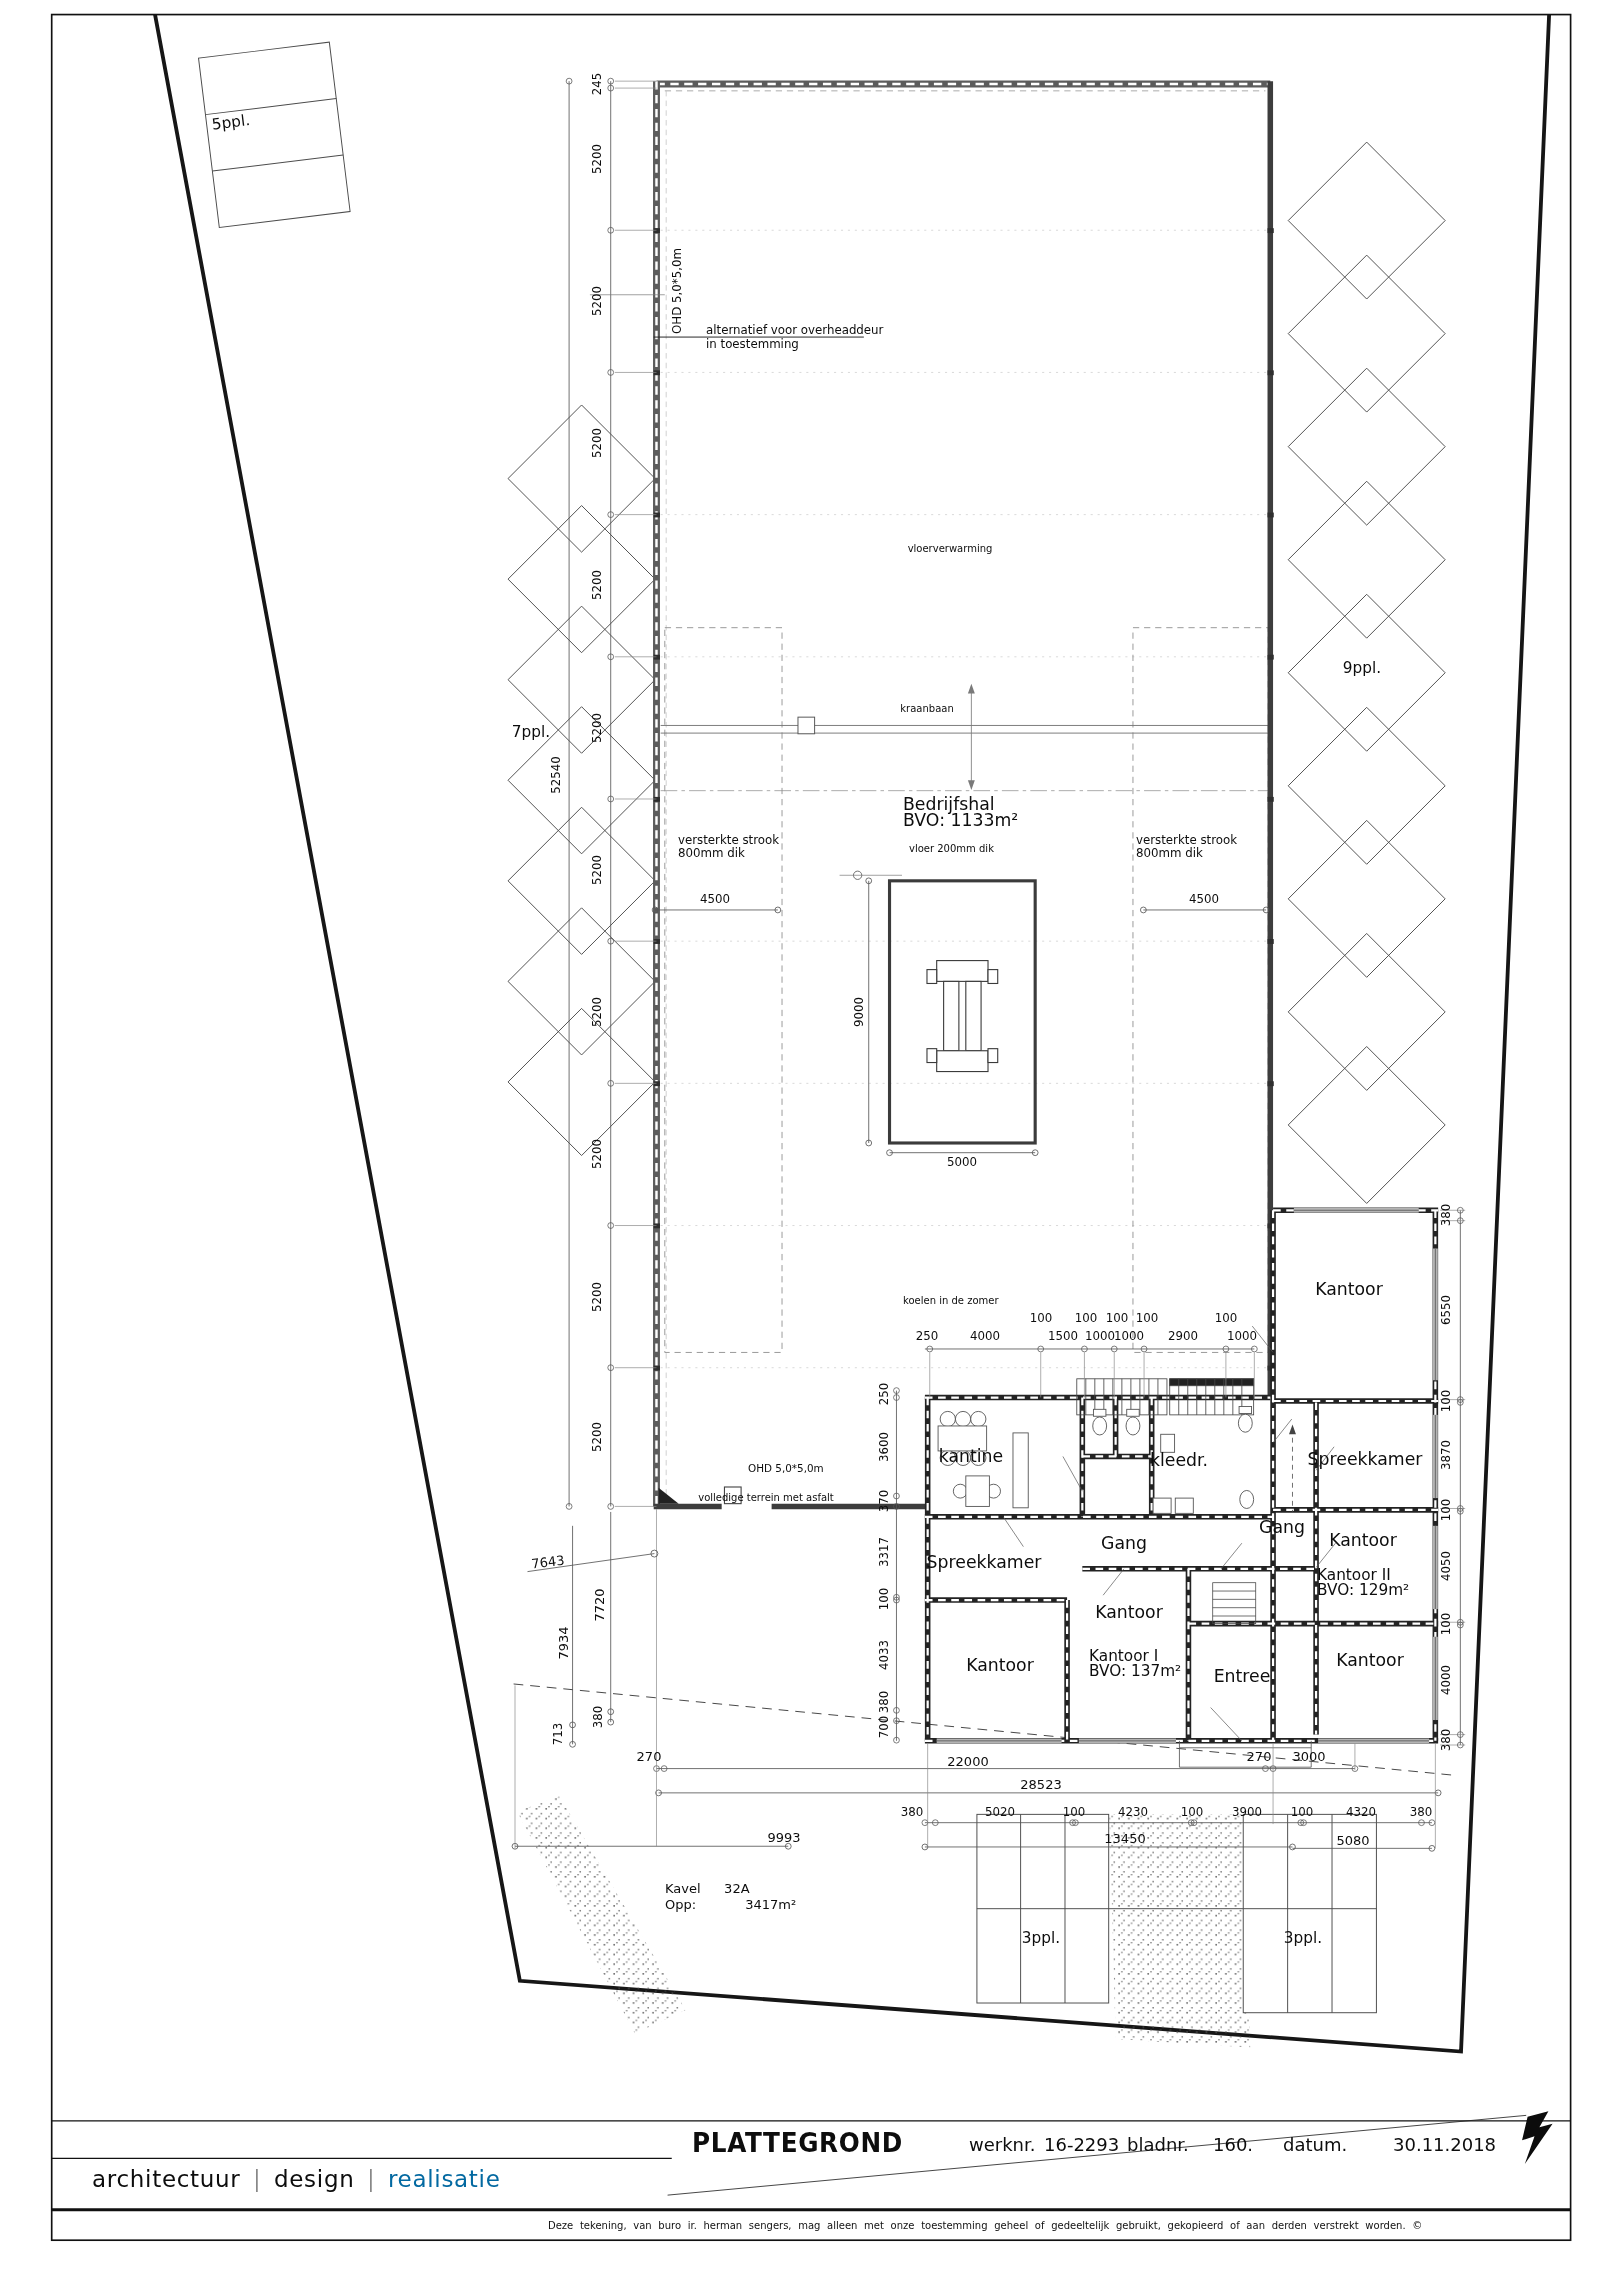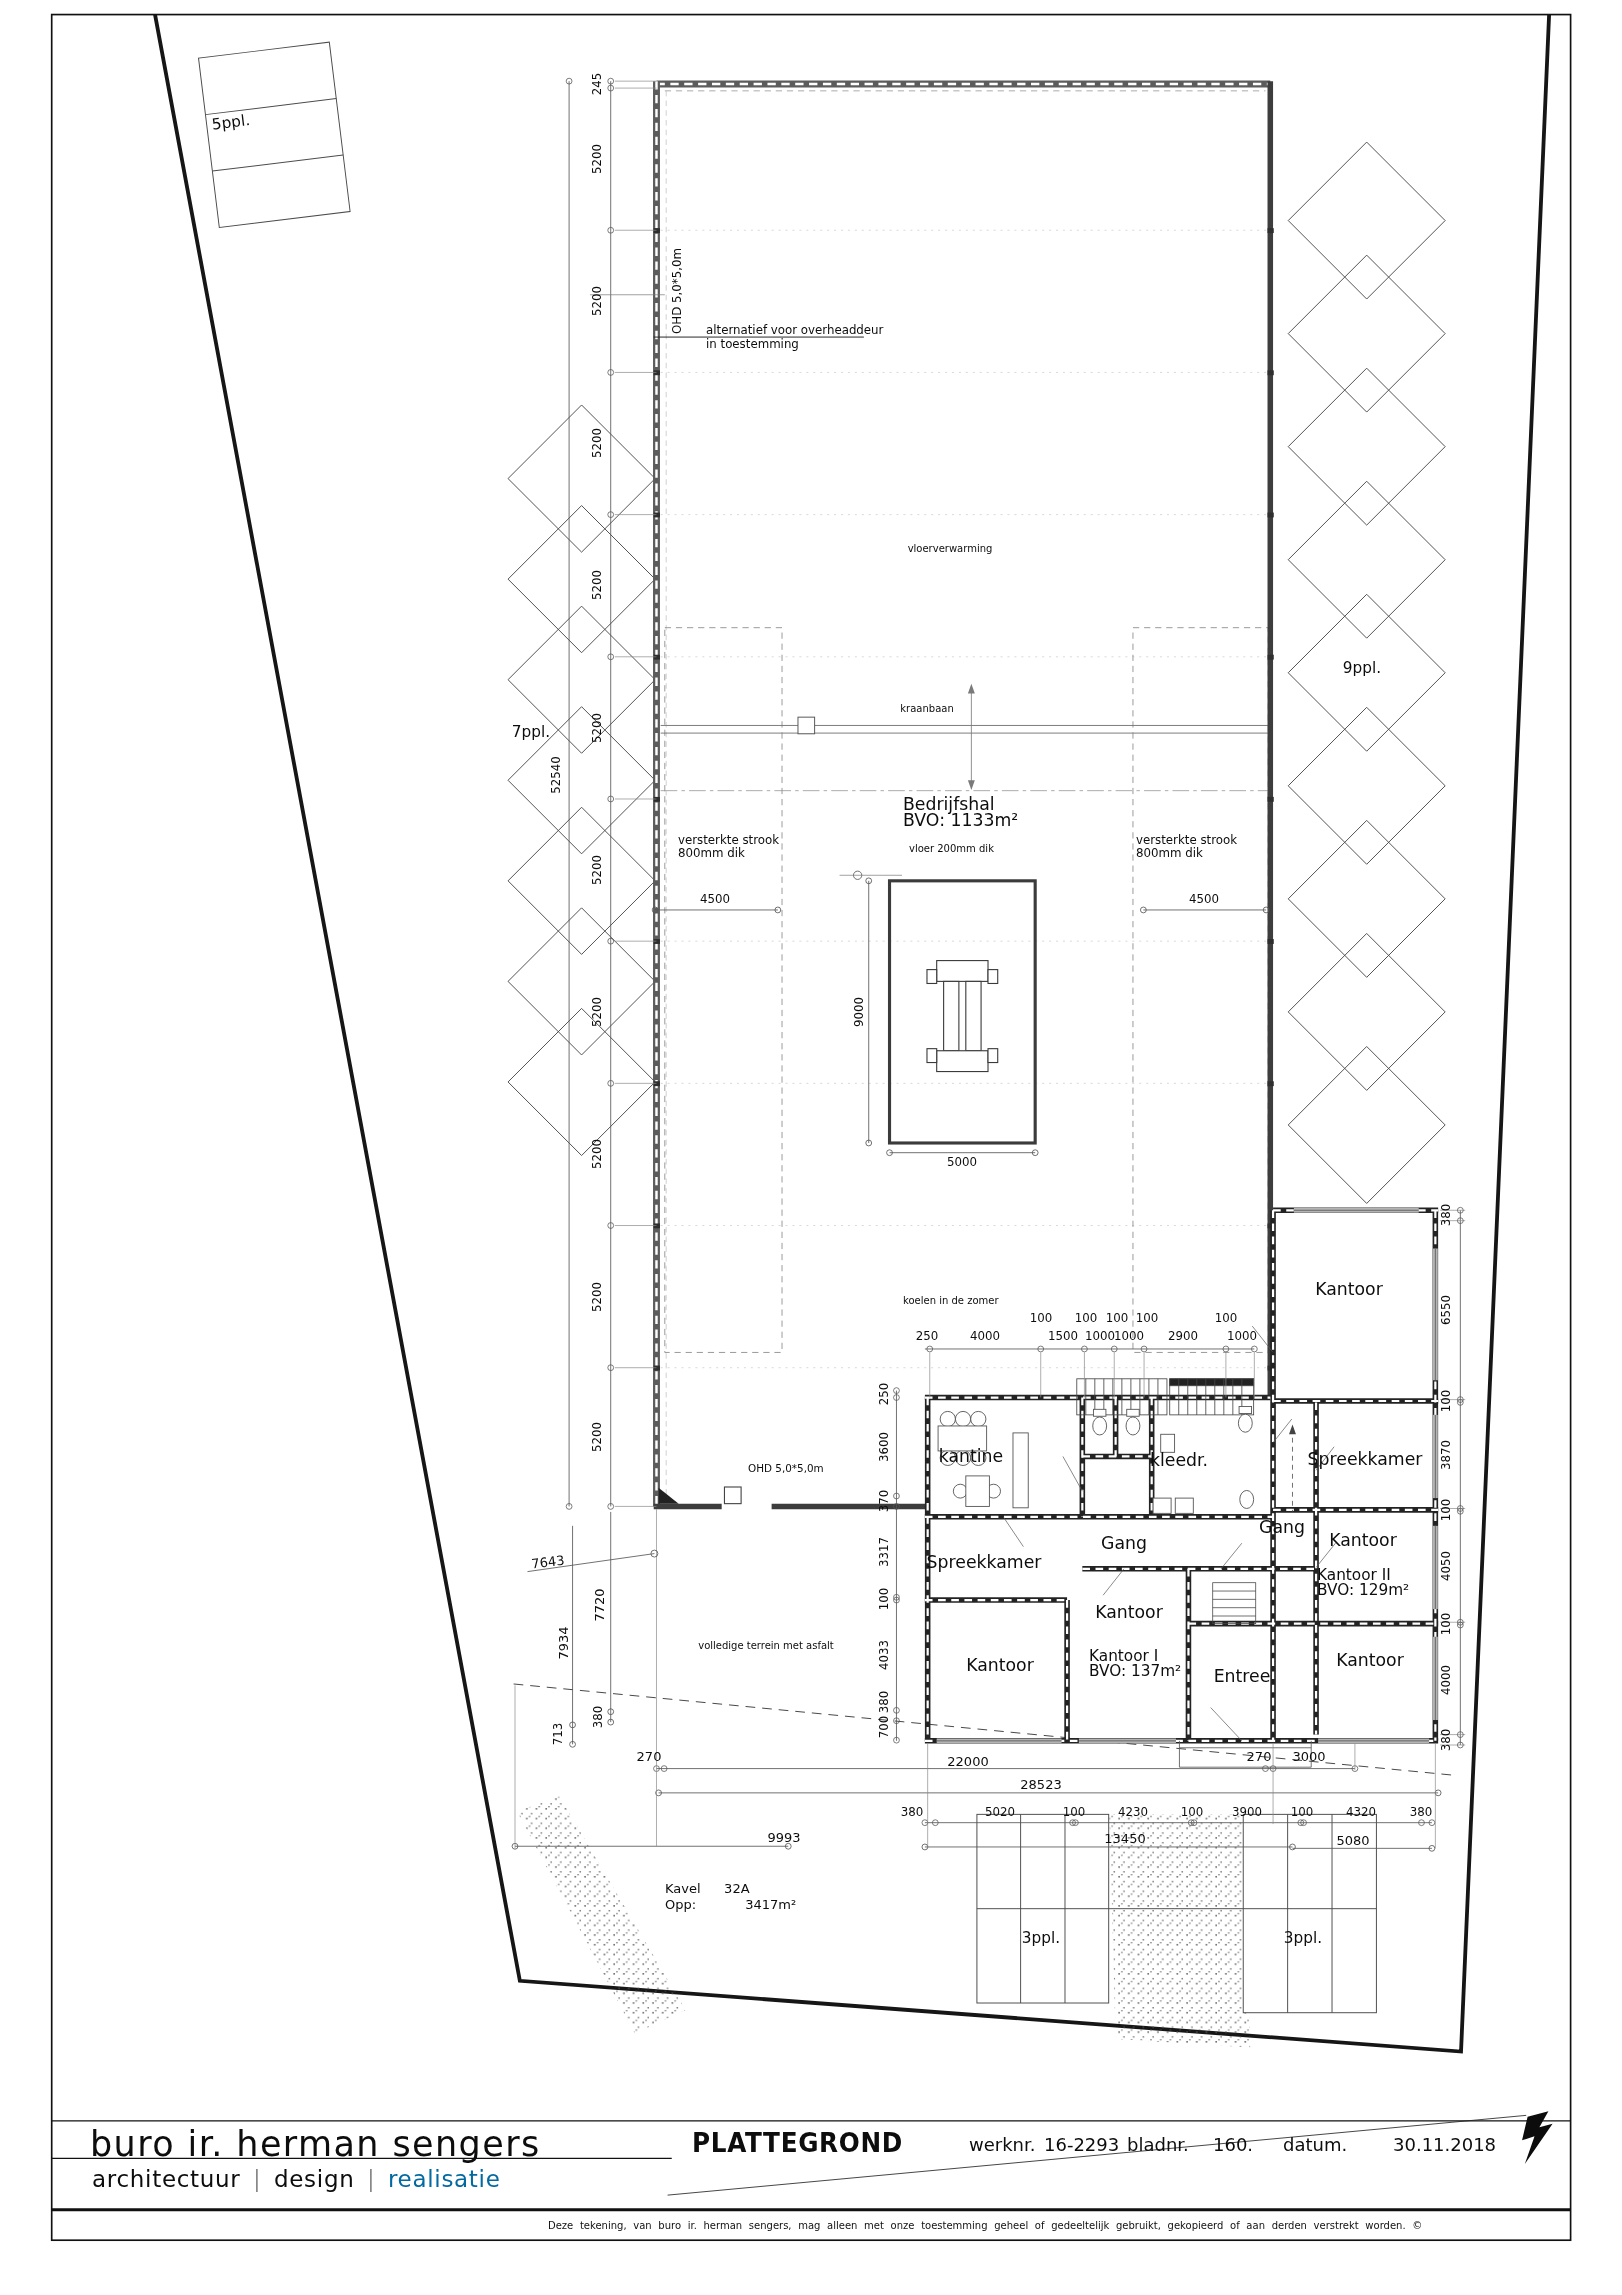--- a/index.html
+++ b/index.html
@@ -527,21 +527,21 @@
 <div class="lbl la" style="left:1136px;top:854px">800mm dik</div>
 <div class="lbl" style="left:715px;top:900px">4500</div>
 <div class="lbl" style="left:1204px;top:900px">4500</div>
 <div class="lbl v" style="left:860px;top:1012px">9000</div>
 <div class="lbl" style="left:962px;top:1163px">5000</div>
 <div class="lbl la s18" style="left:903px;top:1301px">koelen in de zomer</div>
 <div class="lbl v" style="left:678px;top:291px">OHD 5,0*5,0m</div>
 <div class="lbl la" style="left:706px;top:331px">alternatief voor overheaddeur</div>
 <div class="lbl la" style="left:706px;top:345px">in toestemming</div>
 <div class="lbl la s15" style="left:748px;top:1468px">OHD 5,0*5,0m</div>
-<div class="lbl s18" style="left:766px;top:1646px">volledige terrein met asfalt</div>
+<div class="lbl s18" style="left:766px;top:1498px">volledige terrein met asfalt</div>
 
 <div class="lbl s25" style="left:971px;top:1457px">kantine</div>
 <div class="lbl s25" style="left:1179px;top:1461px">kleedr.</div>
 <div class="lbl s25" style="left:1124px;top:1544px">Gang</div>
 <div class="lbl s25" style="left:1282px;top:1528px">Gang</div>
 <div class="lbl s25" style="left:984px;top:1563px">Spreekkamer</div>
 <div class="lbl s25" style="left:1365px;top:1460px">Spreekkamer</div>
 <div class="lbl s25" style="left:1349px;top:1290px">Kantoor</div>
 <div class="lbl s25" style="left:1363px;top:1541px">Kantoor</div>
 <div class="lbl la s22" style="left:1317px;top:1576px">Kantoor II</div>
@@ -585,21 +585,20 @@
   <span>Opp:</span>
   <span style="margin-left:45px">3417m²</span>
 </div>
 
 <div class="lbl s22" style="left:231px;top:123px;transform:translate(-50%,-50%) rotate(-7deg)">5ppl.</div>
 <div class="lbl s22" style="left:531px;top:733px">7ppl.</div>
 <div class="lbl s22" style="left:1362px;top:669px">9ppl.</div>
 <div class="lbl s22" style="left:1041px;top:1939px">3ppl.</div>
 <div class="lbl s22" style="left:1303px;top:1939px">3ppl.</div>
 
-<div class="tb-company">buro ir. herman sengers</div>
 <div class="tb-tagline">
   <span>architectuur</span>
   <span class="tb-sep">|</span>
   <span>design</span>
   <span class="tb-sep">|</span>
   <span class="green">realisatie</span>
 </div>
 <div class="tb-type">PLATTEGROND</div>
 <div class="tb-meta" style="left:969px">werknr.</div>
 <div class="tb-meta" style="left:1044px">16-2293</div>

